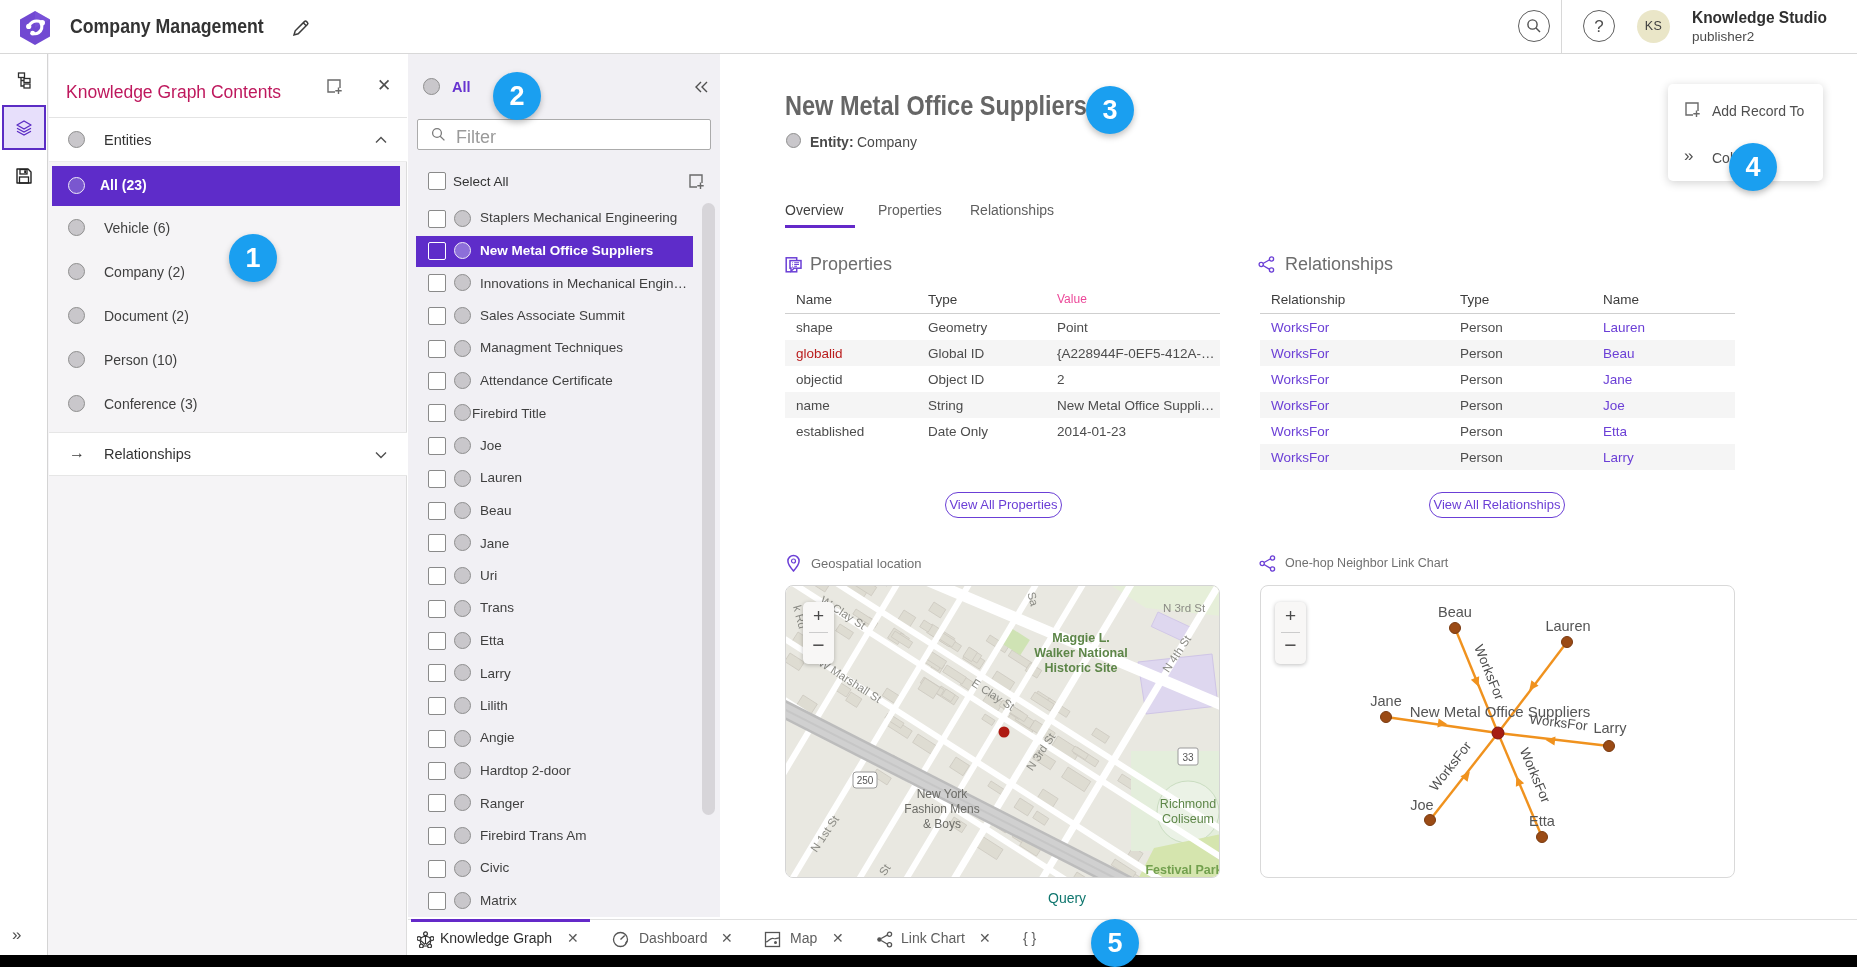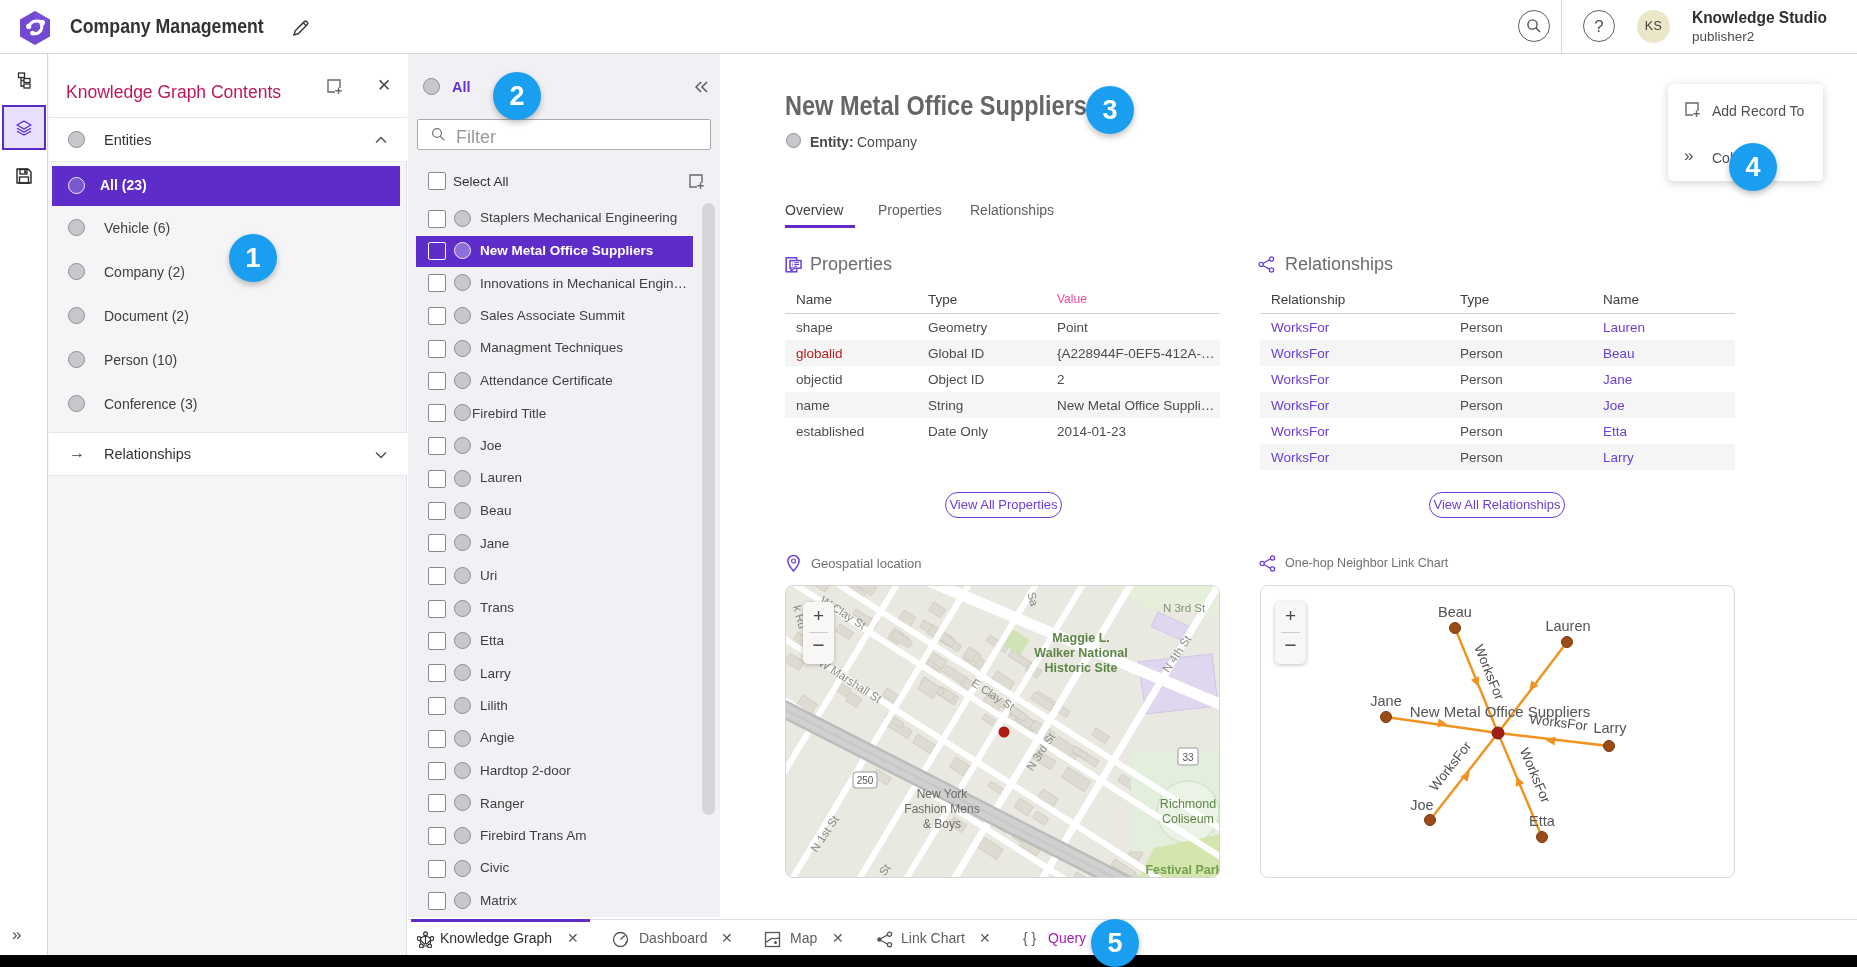--- a/index.html
+++ b/index.html
@@ -496,18 +496,18 @@
 <div class="abs" style="left:832px;top:930px;font-size:14px;color:#5a5a5a">✕</div>
 <svg class="abs" style="left:876px;top:931px" width="17" height="17" viewBox="0 0 17 17">
     <circle cx="3.4" cy="8.5" r="2.2" fill="#555"></circle>
     <circle cx="13.5" cy="3.2" r="2.1" fill="none" stroke="#555" stroke-width="1.3"></circle>
     <circle cx="13.5" cy="13.8" r="2.1" fill="none" stroke="#555" stroke-width="1.3"></circle>
     <path d="M5.2 7.5 L11.6 3.9 M5.2 9.5 L11.6 13.2" stroke="#555" stroke-width="1.3"></path>
   </svg>
 <div class="abs" style="left:901px;top:930px;font-size:14px;color:#5f5f5f">Link Chart</div>
 <div class="abs" style="left:979px;top:930px;font-size:14px;color:#5a5a5a">✕</div>
 <div class="abs" style="left:1023px;top:930px;font-size:14px;color:#5f5f5f">{ }</div>
-<div class="abs" style="left:1048px;top:930px;font-size:14px;color:#a21caf">Query</div>
+<div class="abs" style="left:1048px;top:890px;font-size:14px;color:#0f766e">Query</div>
 <div id="blackbar" class="abs"></div>
 <div class="abs callout" style="left:229px;top:234px">1</div>
 <div class="abs callout" style="left:493px;top:72px">2</div>
 <div class="abs callout" style="left:1086px;top:86px">3</div>
 <div class="abs callout" style="left:1729px;top:143px">4</div>
 <div class="abs callout" style="left:1091px;top:919px">5</div>
 </body></html>

